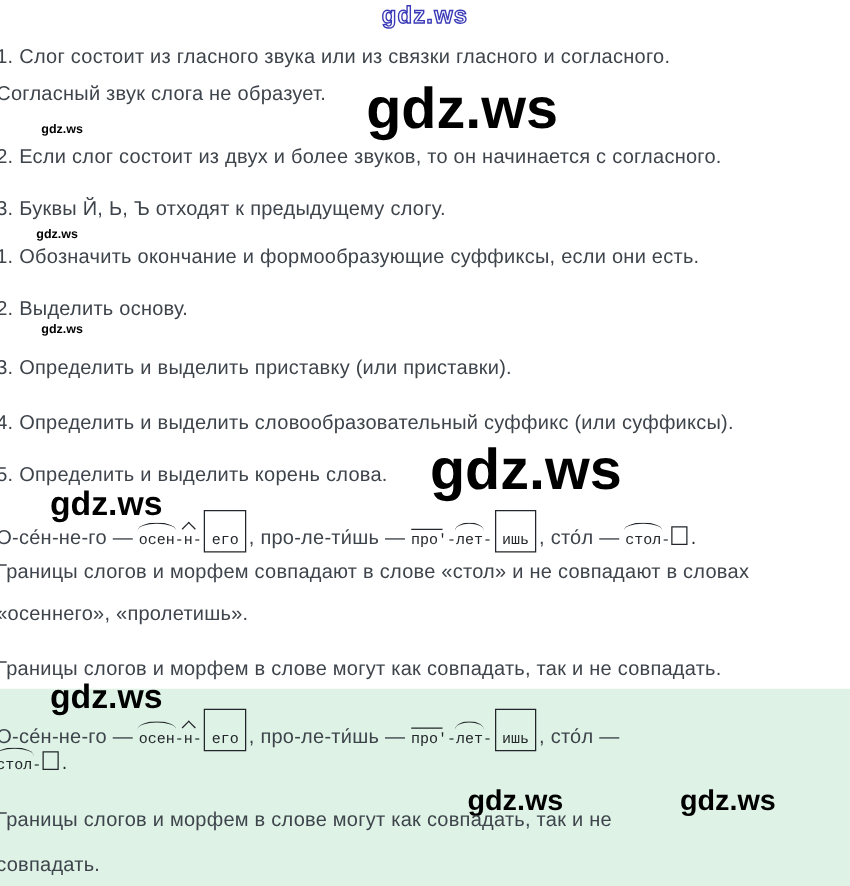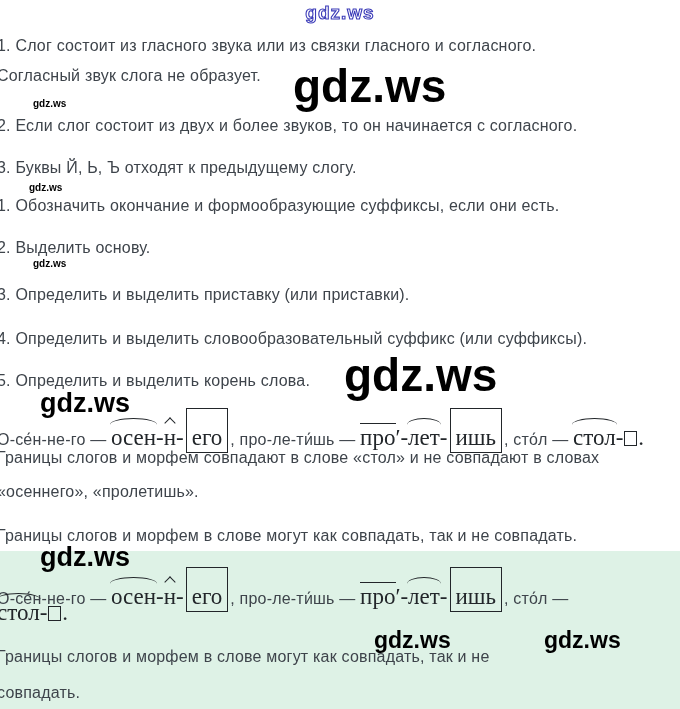--- a/index.html
+++ b/index.html
@@ -16,21 +16,21 @@
   .green-block {
     position:absolute; left:0; top:551px; width:680px; height:158px;
     background:#def2e6;
   }
   
   .morpheme-line {
     position:absolute; left:-3px; white-space:pre; line-height:1;
     height:34px; padding-top:9px;
   }
   .m-sans { font-family:"Liberation Sans","DejaVu Sans",sans-serif; font-size:16px; color:#3e444b; letter-spacing:0.2px; }
-  .m-serif { font-family:Liberation Serif, serif; font-size:23px; color:#22262a; }
+  .m-serif { font-family:Liberation Mono, monospace; font-size:12px; color:#22262a; }
   .m-root, .m-prefix, .m-suffix { position:relative; display:inline-block; }
   .m-root::before {
     content:""; position:absolute; left:-1px; right:-1px; top:-8px; height:7px;
     border-top:1.7px solid #22262a;
     border-top-left-radius:60% 100%; border-top-right-radius:60% 100%;
   }
   .m-prefix::before {
     content:""; position:absolute; left:0; right:4px; top:-3px;
     border-top:1.6px solid #22262a;
   }

